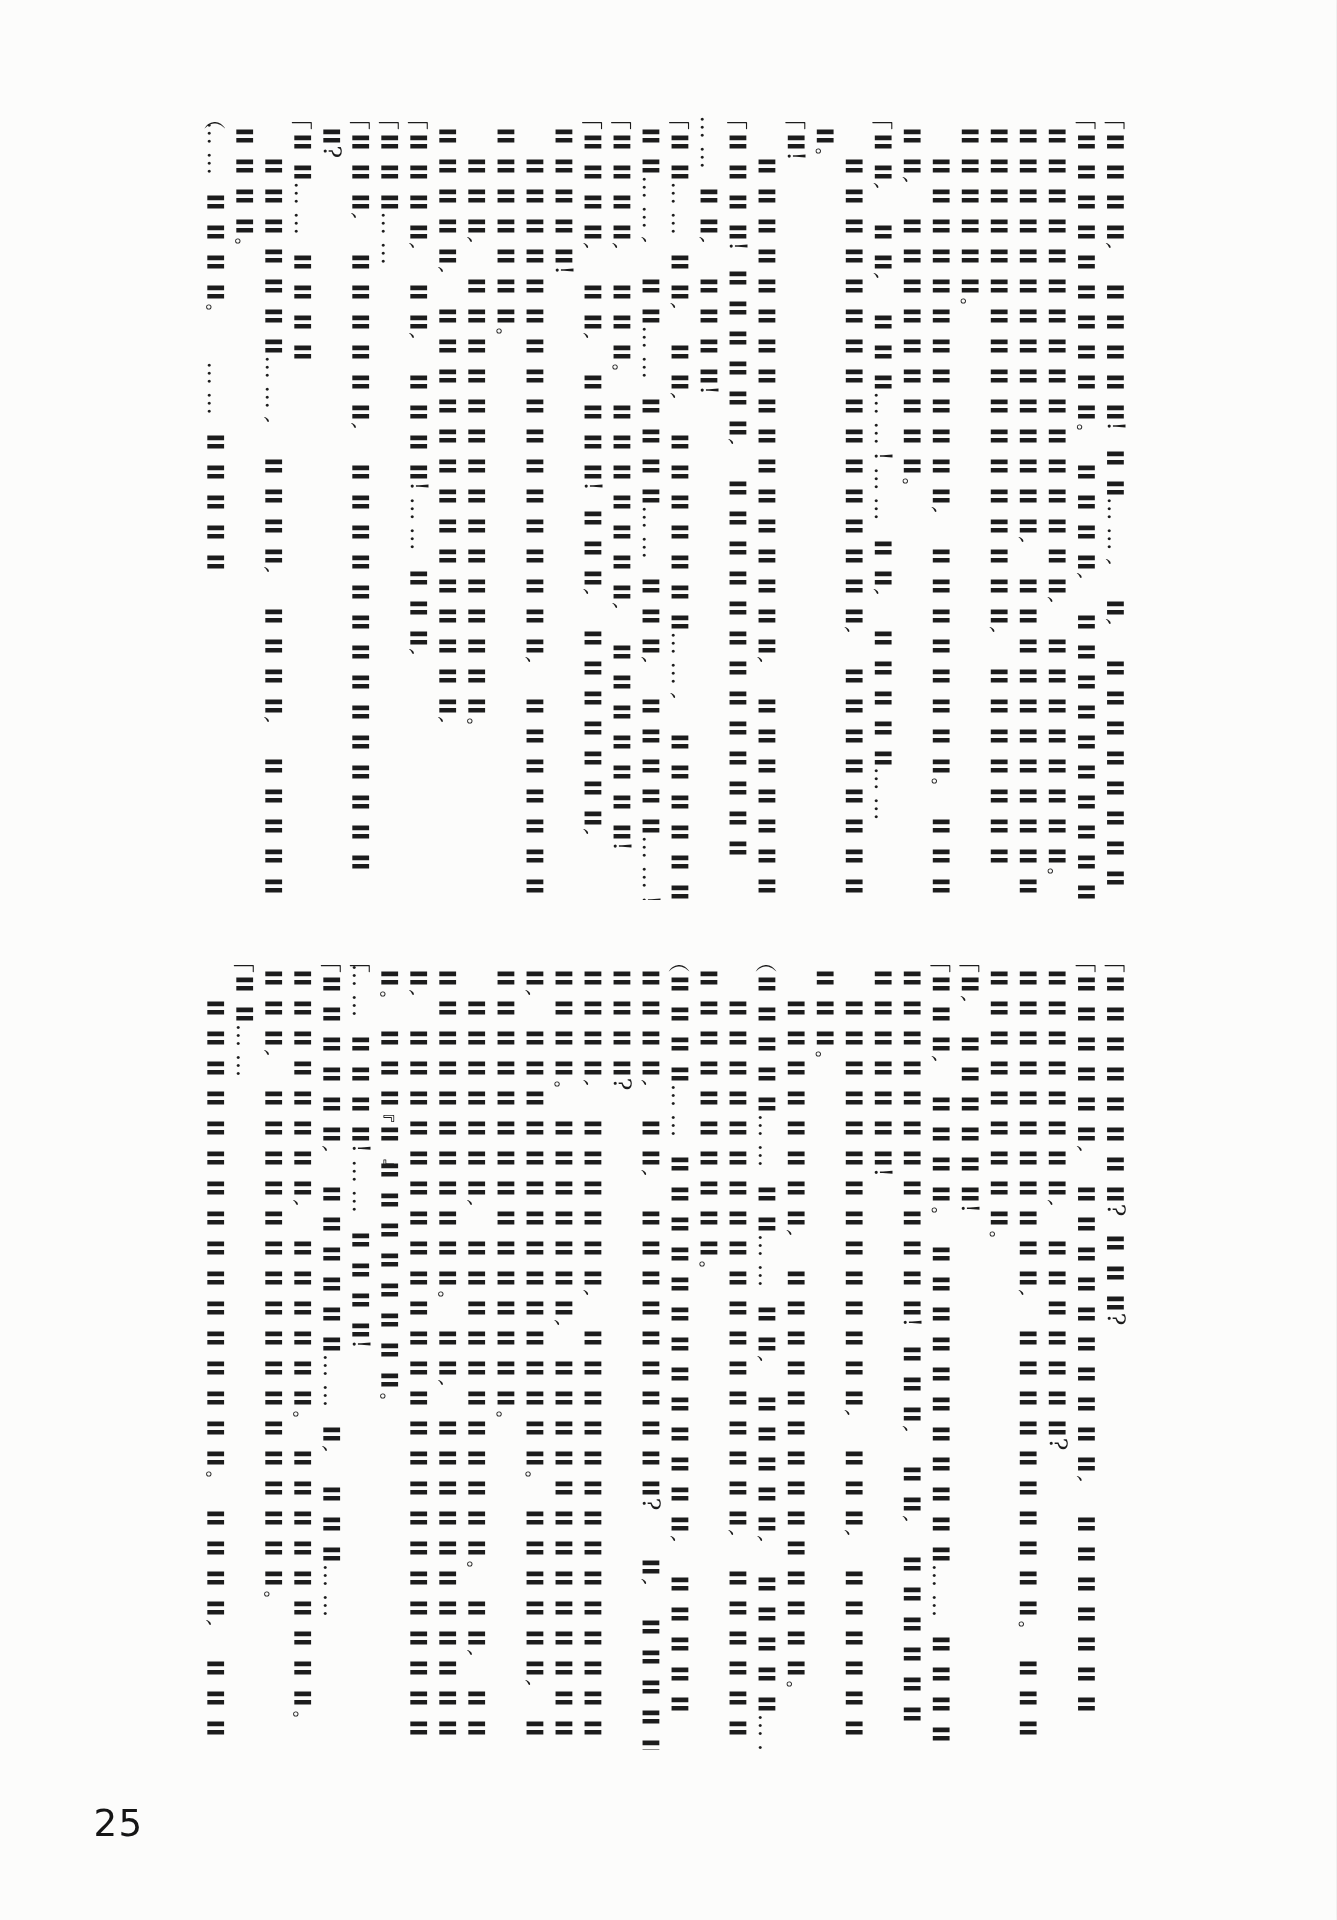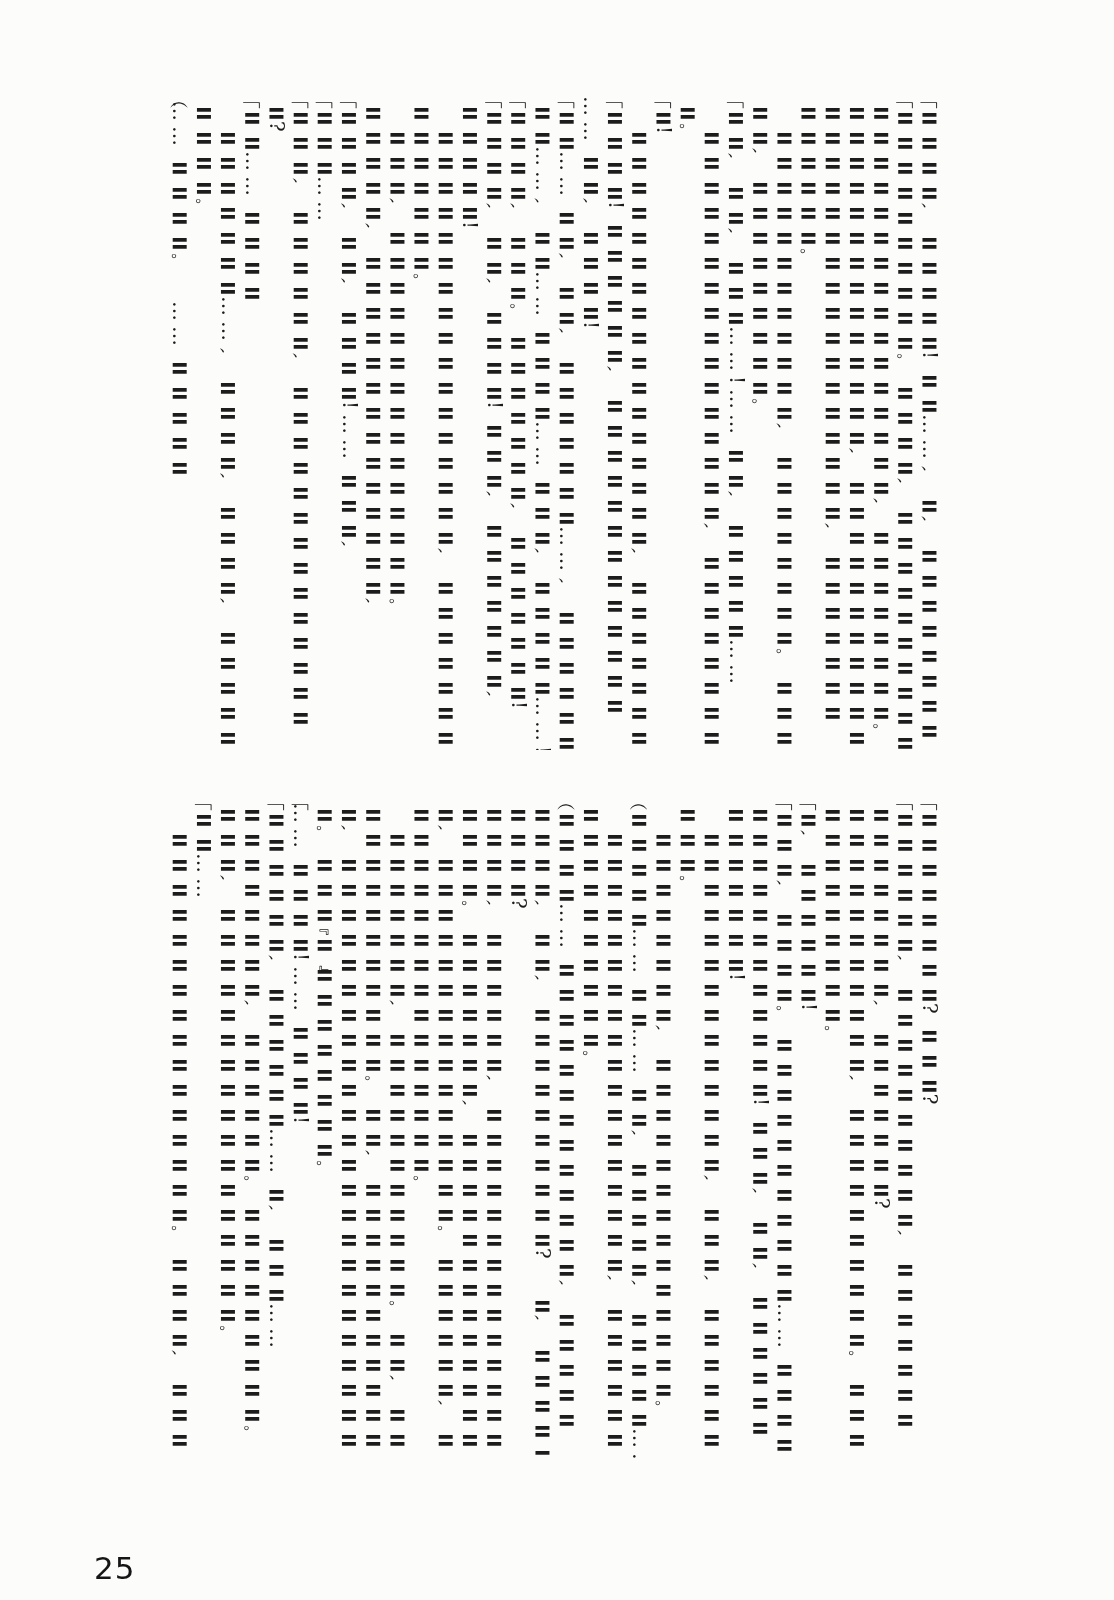--- a/index.html
+++ b/index.html
@@ -29,26 +29,25 @@
     white-space:pre;
     font-size:20px;
     line-height:24.2px;            
     letter-spacing:5px;            
     filter:blur(0.3px);            
     overflow:hidden;
     max-height:100%;
   }
   .pageno{
     position:absolute;
-    left:94px;top:1502px;
+    left:78px;top:1502px;
     font-family:"DejaVu Sans","Liberation Sans",sans-serif;
     font-size:31px;
     letter-spacing:1px;
     color:#151515;
-    margin-top:48px;
   }
 </style>
 </head>
 <body>
 
 <div class="sheet" style="background: rgb(252, 252, 251); color: rgb(28, 28, 28);">
   <section class="block" id="top-block">
       <div class="col">「〓〓〓〓、〓〓〓〓〓!〓〓……、〓、〓〓〓〓〓〓〓〓〓!」</div>
       <div class="col">「〓〓〓〓〓〓〓〓〓〓。〓〓〓〓、〓〓〓〓〓〓〓〓〓〓</div>
       <div class="col">〓〓〓〓〓〓〓〓〓〓〓〓〓〓〓〓、〓〓〓〓〓〓〓〓。</div>

